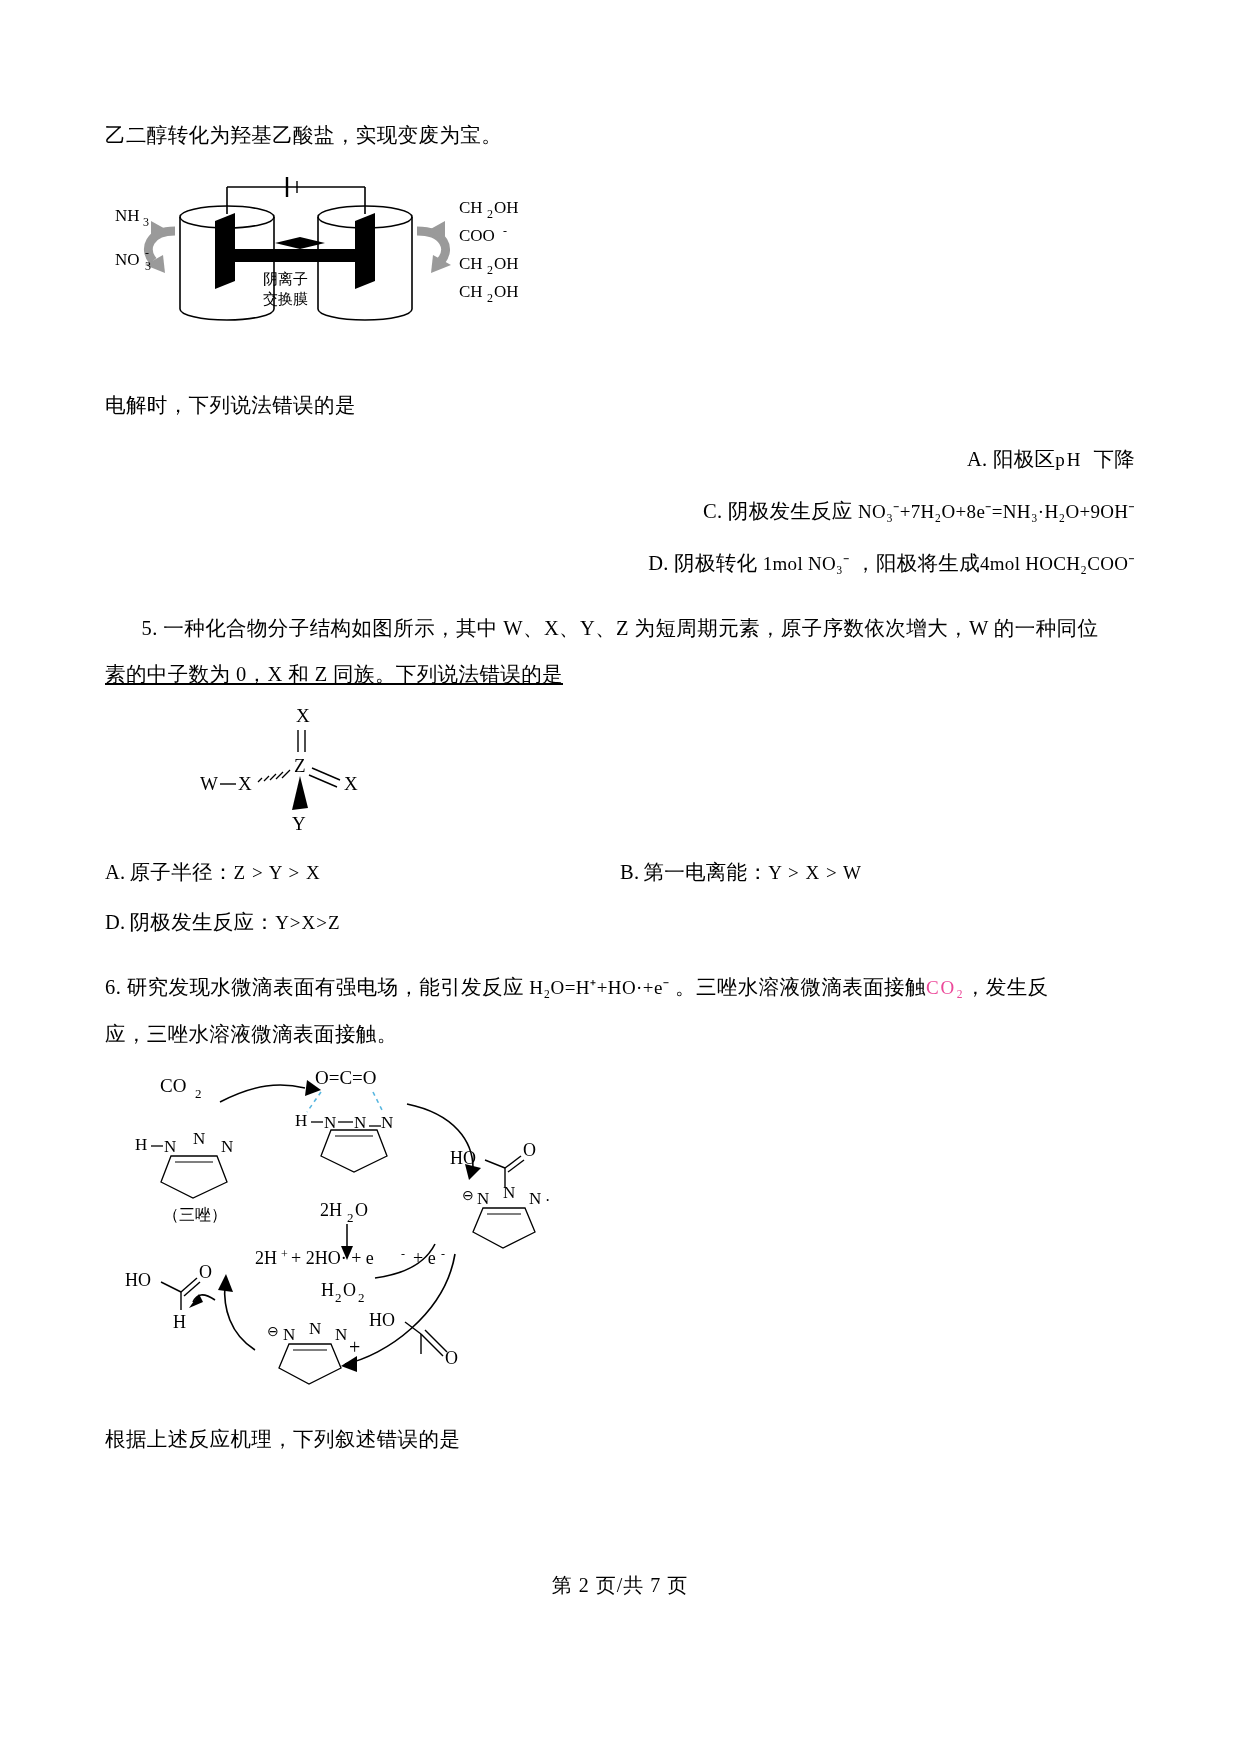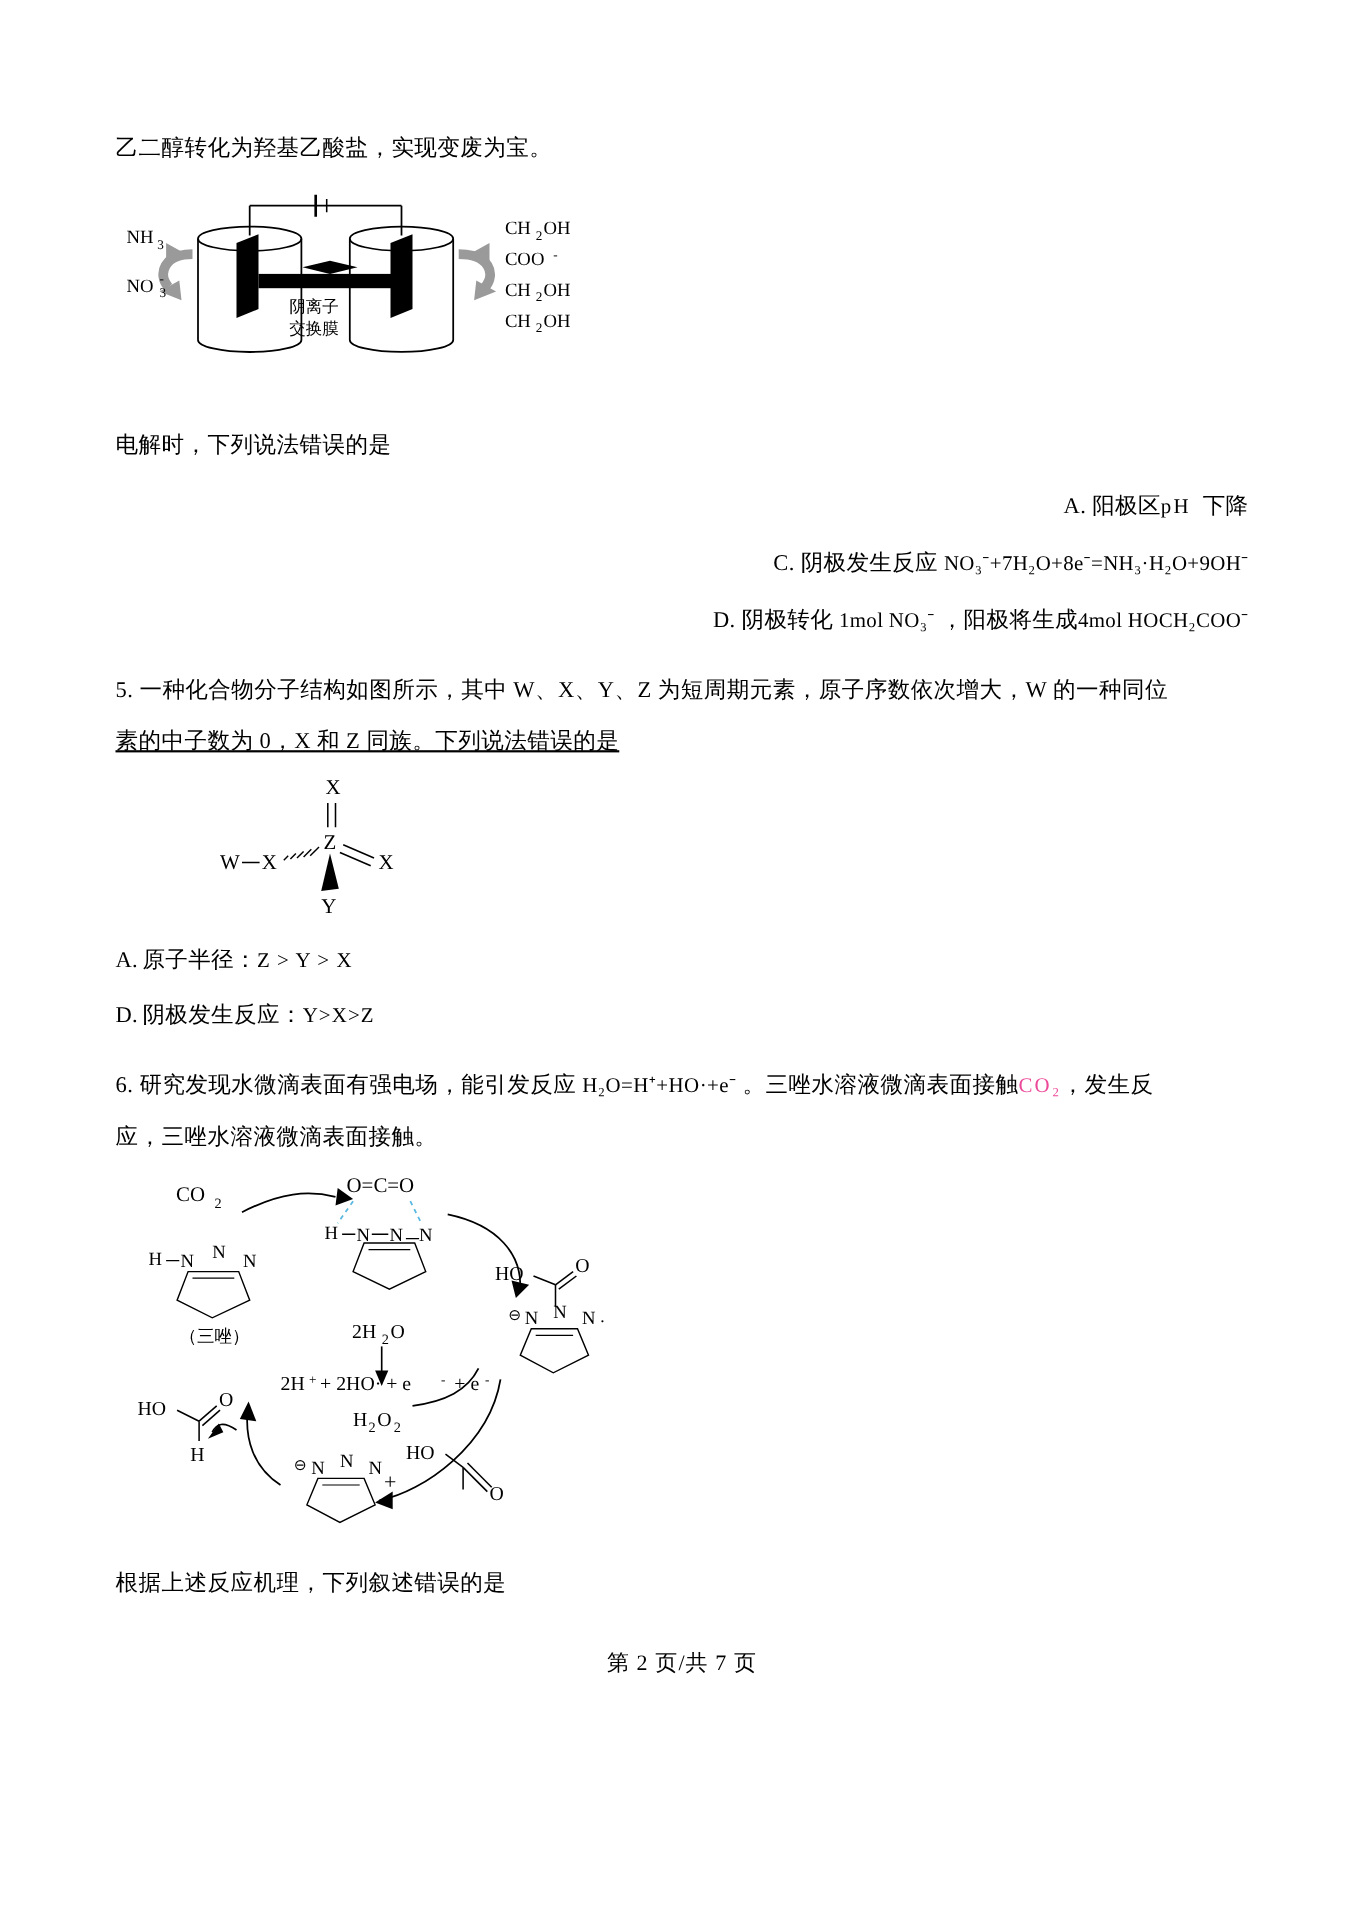--- a/index.html
+++ b/index.html
@@ -65,21 +65,21 @@
 
   .two-col {
     display: flex;
     width: 100%;
   }
   .two-col > div { width: 50%; }
 
   .footer {
     position: absolute;
     left: 0;
-    top: 1498px;
+    top: 1572px;
     width: 1240px;
     text-align: center;
     font-size: 20px;
     font-family: "Liberation Serif", serif;
     letter-spacing: 1px;
   }
   .opt-row { margin-top: 22px; }
   .q-line { margin-top: 24px; }
 </style>
 </head>
@@ -162,21 +162,21 @@
       <span class="mono-chem" style="font-size:19px;">NO₃⁻+7H₂O+8e⁻=NH₃·H₂O+9OH⁻</span>
     </div>
 
     <div class="opt q-line">
       <span>D.</span>
       <span>阴极转化</span>
       <span class="mono-chem" style="font-size:19px;">1mol NO₃⁻</span>
       <span>，阳极将生成</span><span class="mono-chem" style="font-size:19px;">4mol HOCH₂COO⁻</span>
     </div>
 
-    <div class="para" style="margin-top:36px;">
+    <div class="para" style="margin-top:36px;text-align:center;">
       <span>5.</span>
       <span>一种化合物分子结构如图所示，其中 W、X、Y、Z 为短周期元素，原子序数依次增大，W 的一种同位</span>
     </div>
     <div class="para" style="margin-top:16px;text-decoration:underline;">素的中子数为 0，X 和 Z 同族。下列说法错误的是</div>
 
     <div class="fig2">
       <svg width="300" height="130" viewBox="0 0 300 130">
 
         <text x="96" y="16" font-family="Liberation Serif, serif" font-size="19">X</text>
         <line x1="98" y1="24" x2="98" y2="46" stroke="#000" stroke-width="1.4"></line>
@@ -202,20 +202,24 @@
 
         <polygon points="100,70 92,104 108,102" fill="#000"></polygon>
         <text x="92" y="124" font-family="Liberation Serif, serif" font-size="19">Y</text>
       </svg>
     </div>
 
     <div class="two-col opt-row">
       <div>
         <span class="opt">A.</span>
         <span class="opt">原子半径：</span><span class="mono-chem" style="font-size:19px;letter-spacing:1px;">Z &gt; Y &gt; X</span>
+      </div>
+      <div>
+        <span class="opt">B.</span>
+        <span class="opt">第一电离能：</span><span class="mono-chem" style="font-size:19px;letter-spacing:1px;">Y &gt; X &gt; W</span>
       </div>
     </div>
 
     <div class="two-col opt-row">
       <div>
         <span class="opt">D.</span>
         <span class="opt">阴极发生反应：</span><span class="mono-chem" style="font-size:19px;letter-spacing:1px;">Y&gt;X&gt;Z</span>
       </div>
     </div>
 

